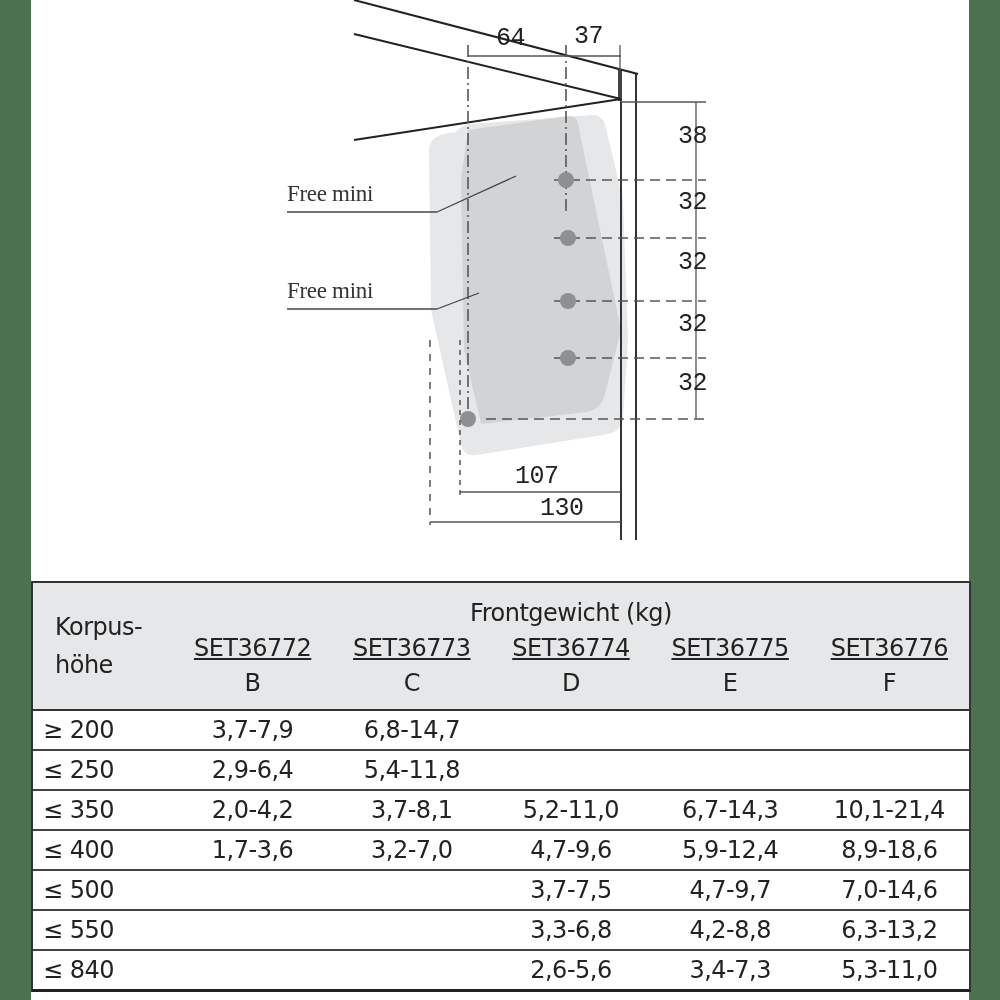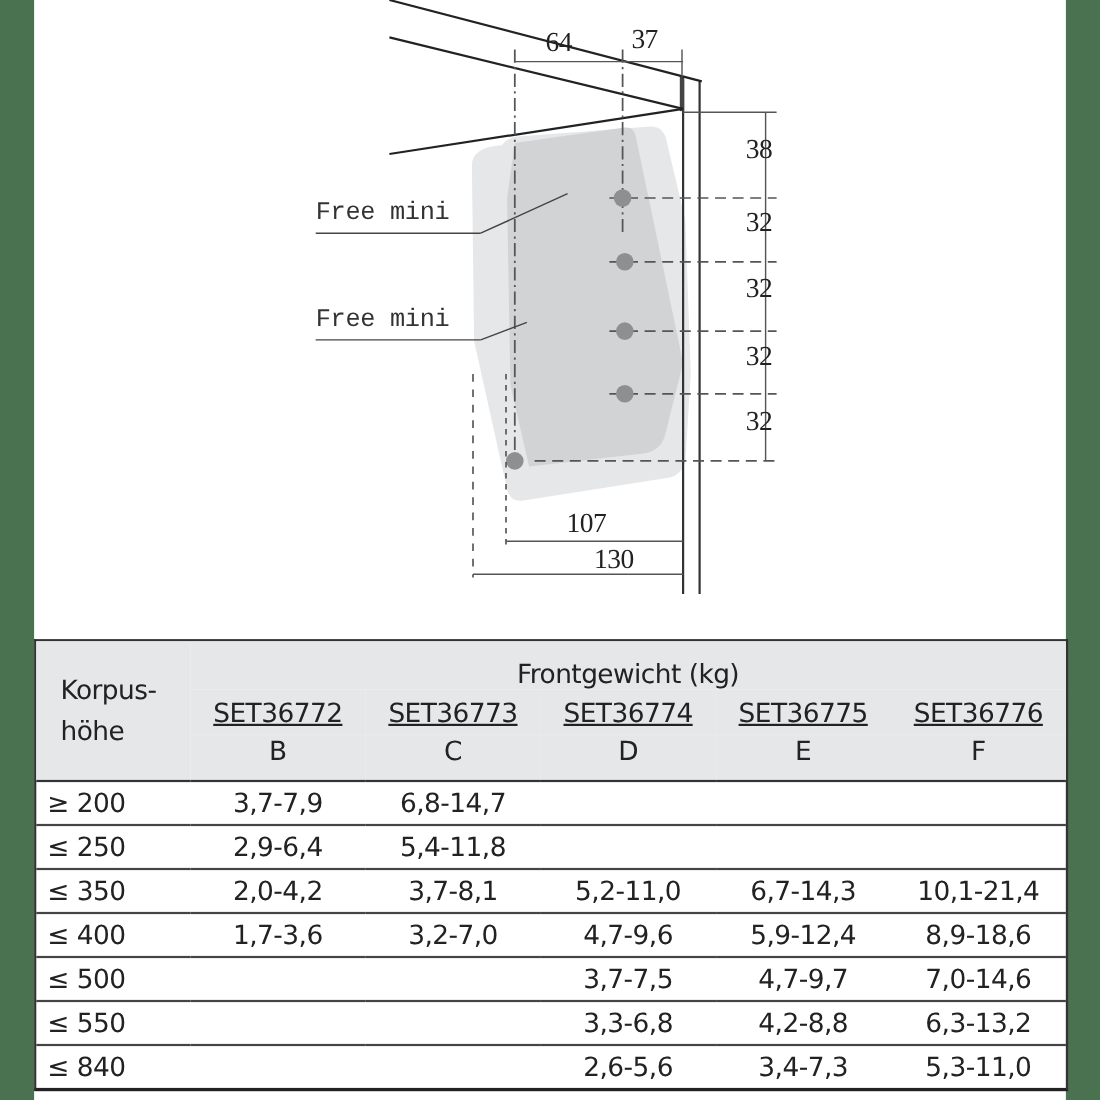--- a/index.html
+++ b/index.html
@@ -10,25 +10,25 @@
     position: relative;
   }
   .page {
     position: absolute; left: 31px; top: 0; width: 938px; height: 1000px;
     background: #ffffff;
   }
   .drawing { position: absolute; left: 0; top: 0; width: 938px; height: 560px; }
   .drawing svg { position: absolute; left: 0; top: 0; }
   .dim-label {
     position: absolute; font-size: 25px; color: #222; line-height: 1;
-    font-family: Liberation Serif, serif; letter-spacing: -0.5px;
+    font-family: Liberation Mono, monospace; letter-spacing: -0.5px;
   }
   .callout-label {
     position: absolute; font-size: 23px; color: #333; line-height: 1;
-    font-family: Liberation Mono, monospace; letter-spacing: -0.3px;
+    font-family: Liberation Serif, serif; letter-spacing: -0.3px;
   }
   .table-wrap {
     position: absolute; left: 0; top: 581px; width: 936px;
     border: 2px solid #333; border-bottom: 3px solid #222;
   }
   table { border-collapse: collapse; width: 100%; table-layout: fixed; }
   thead tr.head-block { background: #e6e7e9; }
   th, td {
     font-family: "DejaVu Sans", sans-serif; font-weight: normal; color: #222;
     padding: 0; text-align: center; font-size: 24px; letter-spacing: -0.5px;

